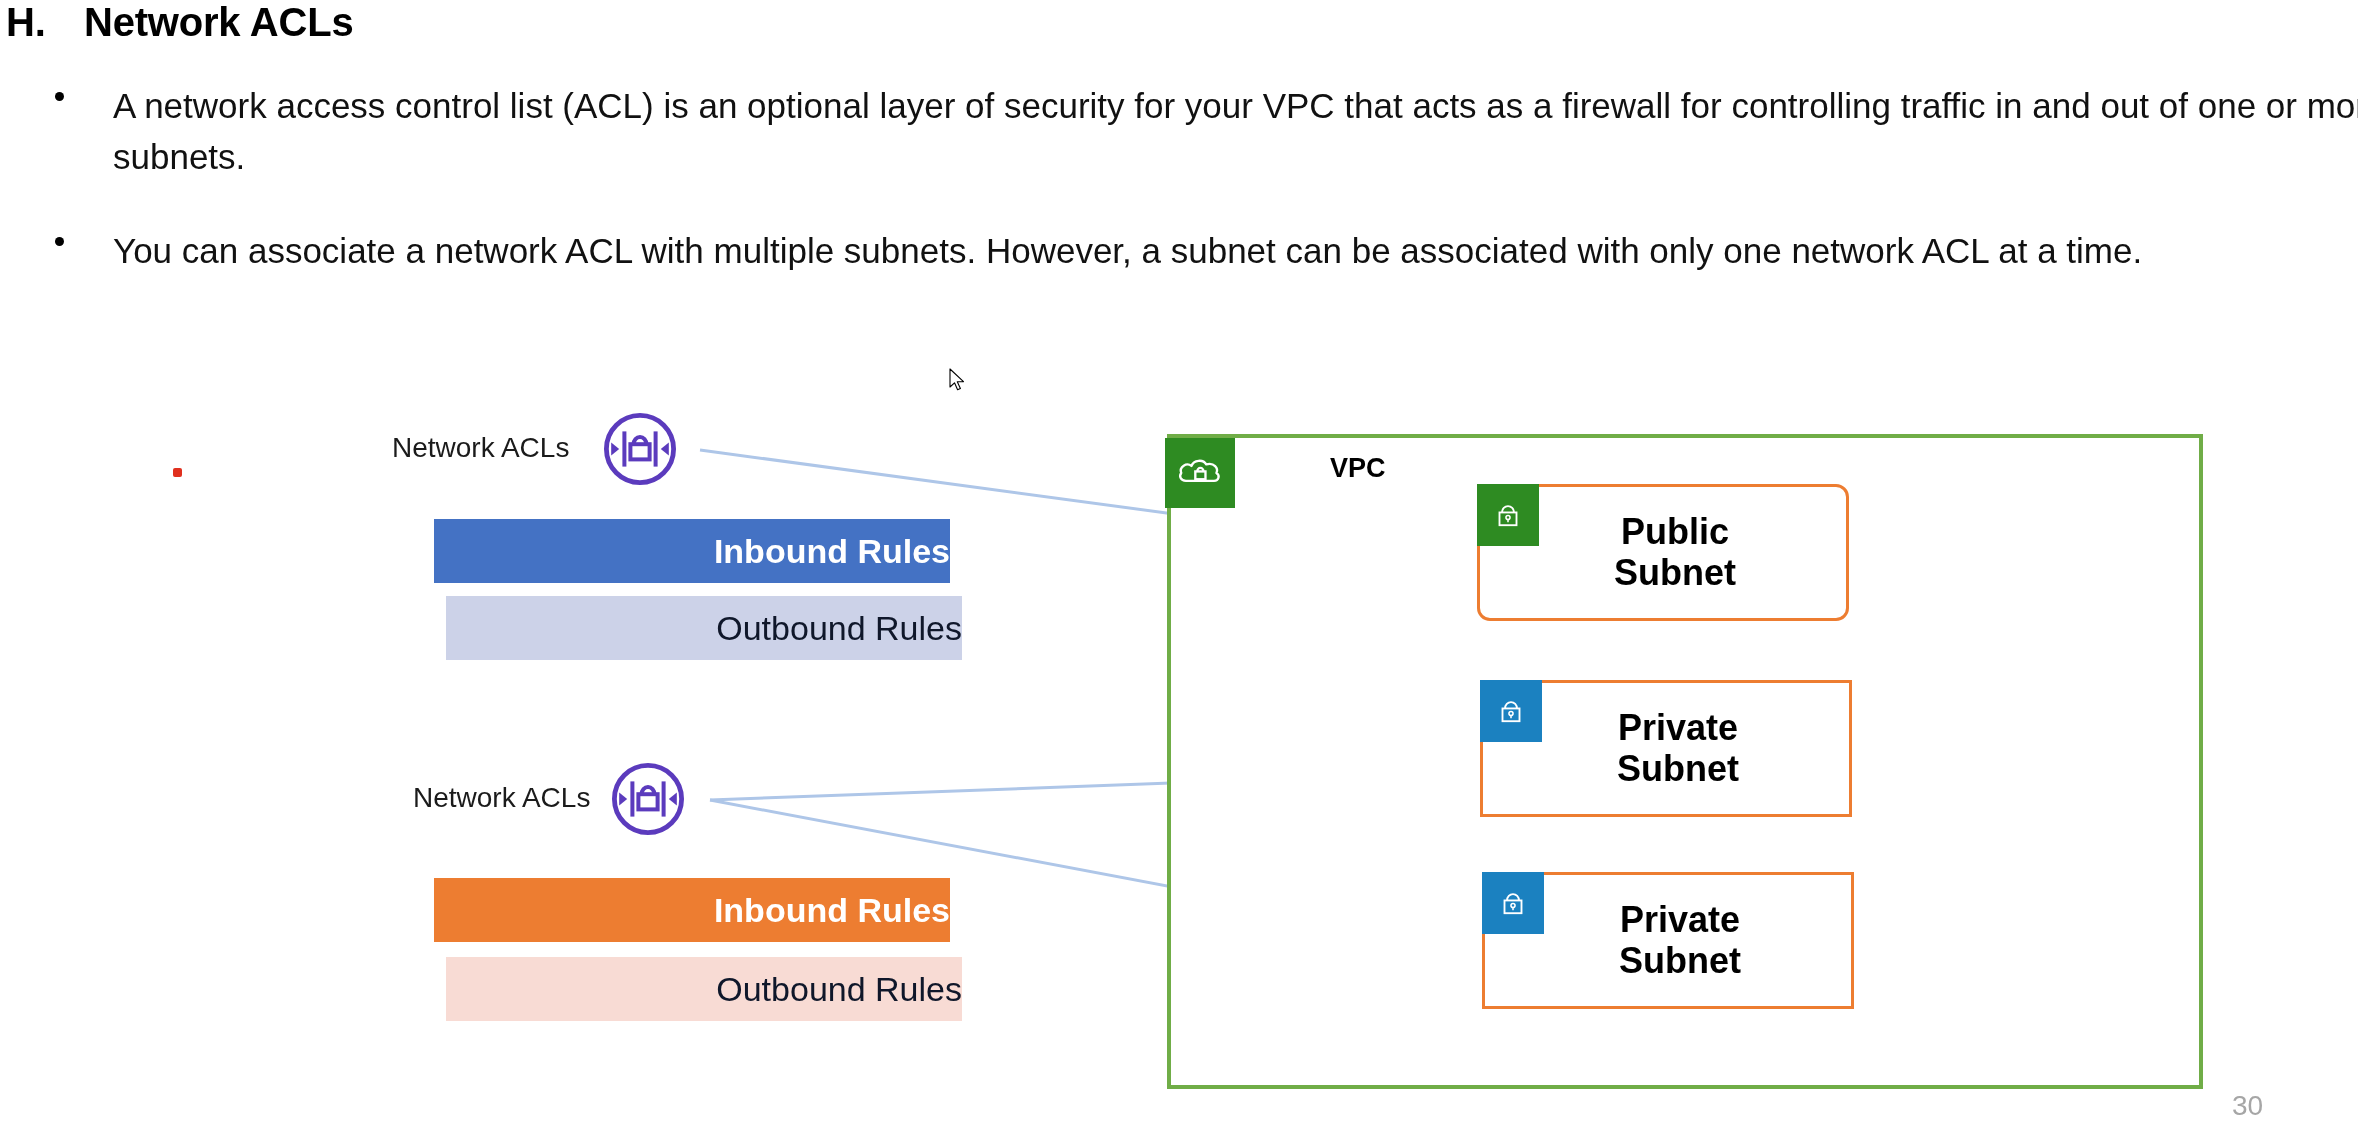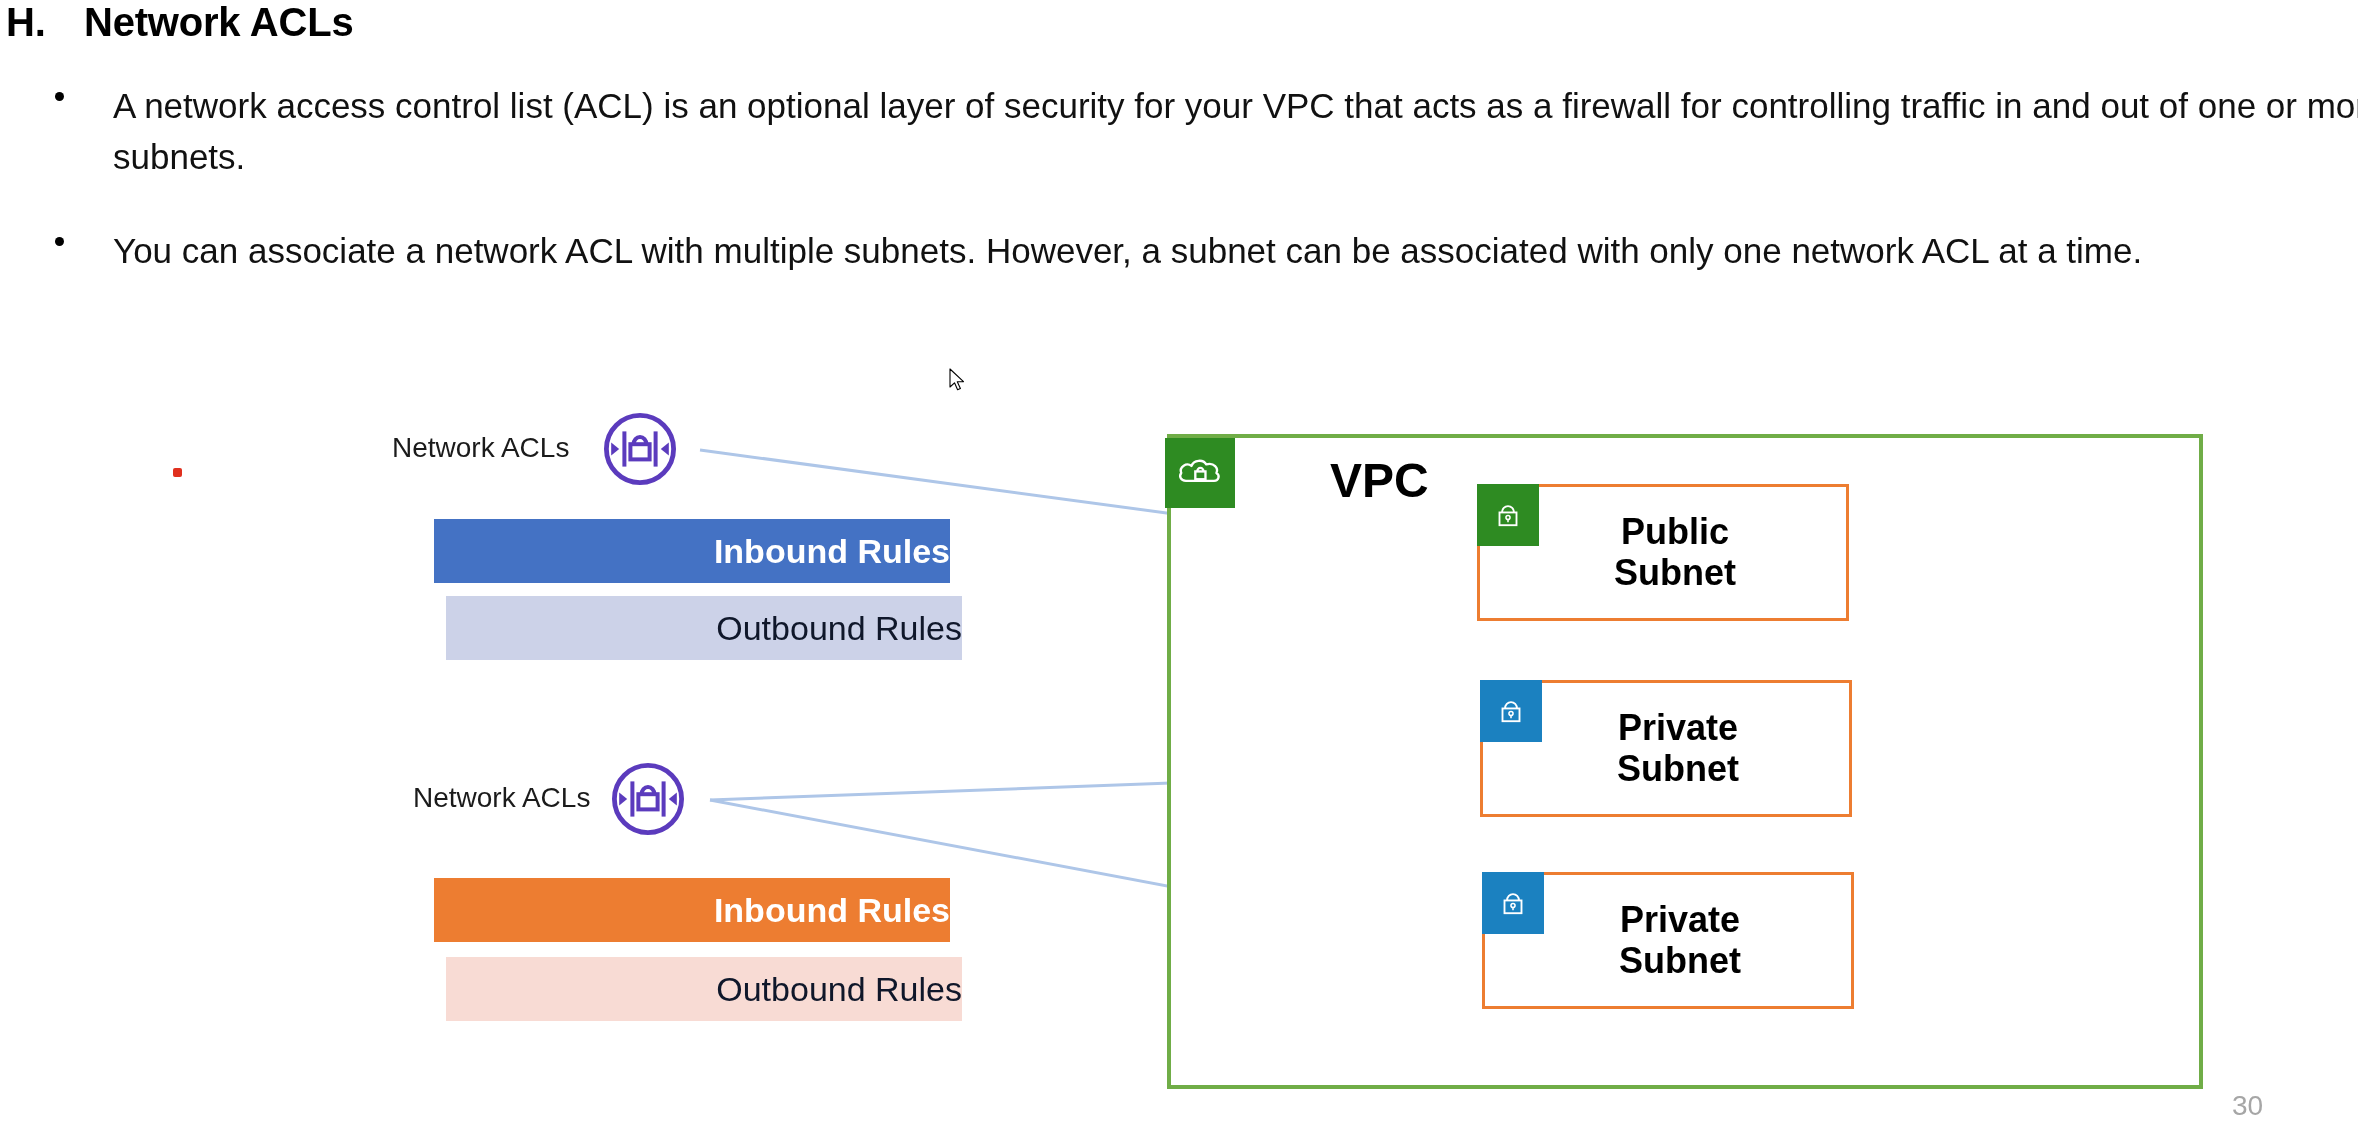--- a/index.html
+++ b/index.html
@@ -150,21 +150,21 @@
     height: 70px;
     background: #2e8b22;
     display: flex;
     align-items: center;
     justify-content: center;
   }
   .vpc-title {
     position: absolute;
     left: 1330px;
     top: 453px;
-    font-size: 48px;
+    font-size: 27px;
     font-weight: bold;
     color: #000000;
     white-space: nowrap;
   }
 
   
   .subnet-box {
     position: absolute;
     width: 372px;
     height: 137px;
@@ -297,21 +297,21 @@
     <svg viewBox="0 0 64 64" width="50" height="50" xmlns="http://www.w3.org/2000/svg">
       <path d="M14,42 C7,42 5,36 8,32 C5,24 15,18 21,23 C24,15 36,14 40,21
                C50,18 56,26 53,32 C58,35 56,42 50,42 Z" fill="none" stroke="#ffffff" stroke-width="3" stroke-linejoin="round"></path>
       <rect x="26" y="30" width="13" height="10" fill="none" stroke="#ffffff" stroke-width="3"></rect>
       <path d="M28.5,30 A4,4.5 0 0,1 36.5,30" fill="none" stroke="#ffffff" stroke-width="3"></path>
     </svg>
   </div>
 
   <div class="vpc-title">VPC</div>
 
-  <div class="subnet-box" style="left:1477px; top:484px;">
+  <div class="subnet-box" style="left:1477px; top:484px;border-radius:13px;">
     <div class="subnet-label">
       <div>Public</div>
       <div>Subnet</div>
     </div>
   </div>
   <div class="subnet-lock lock-green" style="left:1477px; top:484px;">
     <svg viewBox="0 0 40 40" width="34" height="34" xmlns="http://www.w3.org/2000/svg">
       <rect x="10" y="17" width="20" height="15" fill="none" stroke="#ffffff" stroke-width="2.2"></rect>
       <path d="M13,17 A7,7.5 0 0,1 27,17" fill="none" stroke="#ffffff" stroke-width="2.2"></path>
       <circle cx="20" cy="23" r="2.4" fill="none" stroke="#ffffff" stroke-width="1.8"></circle>

